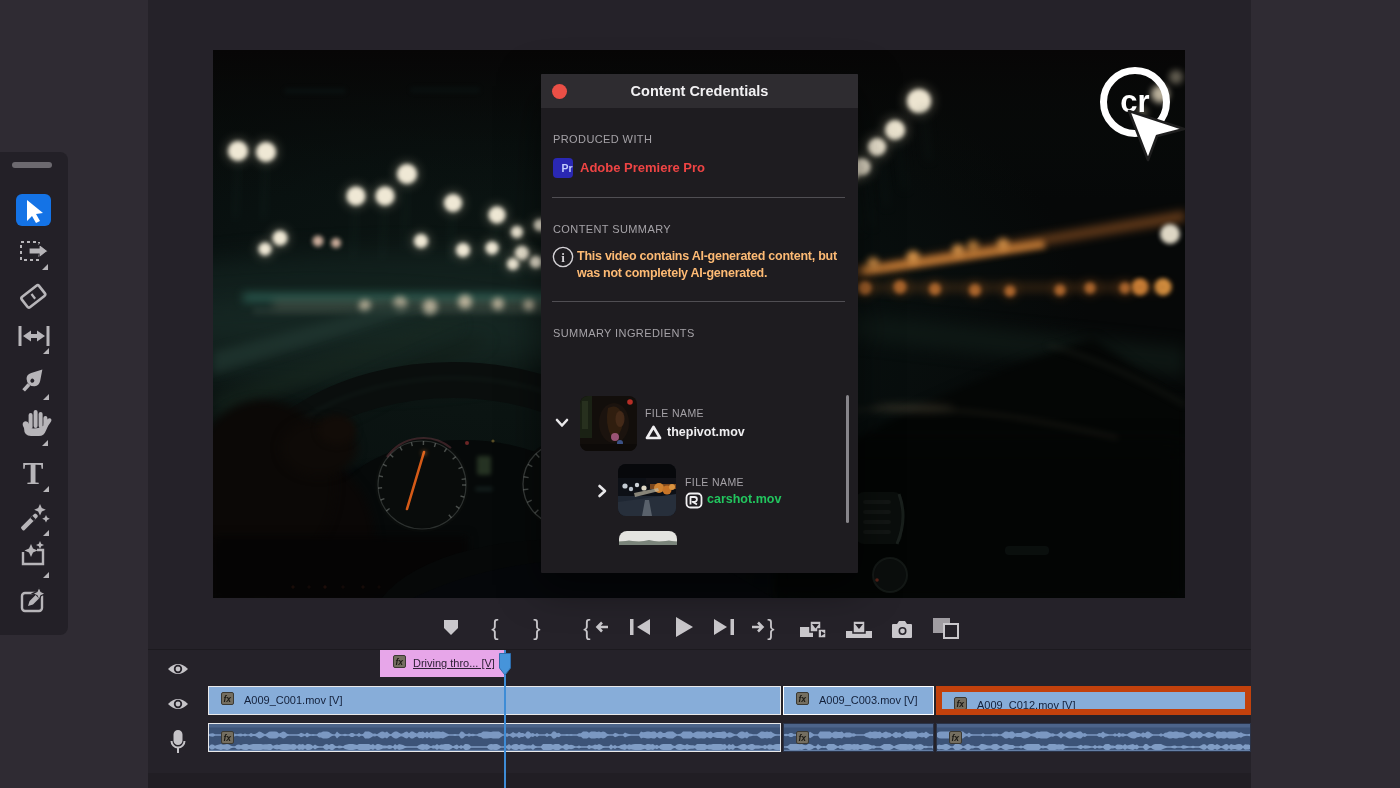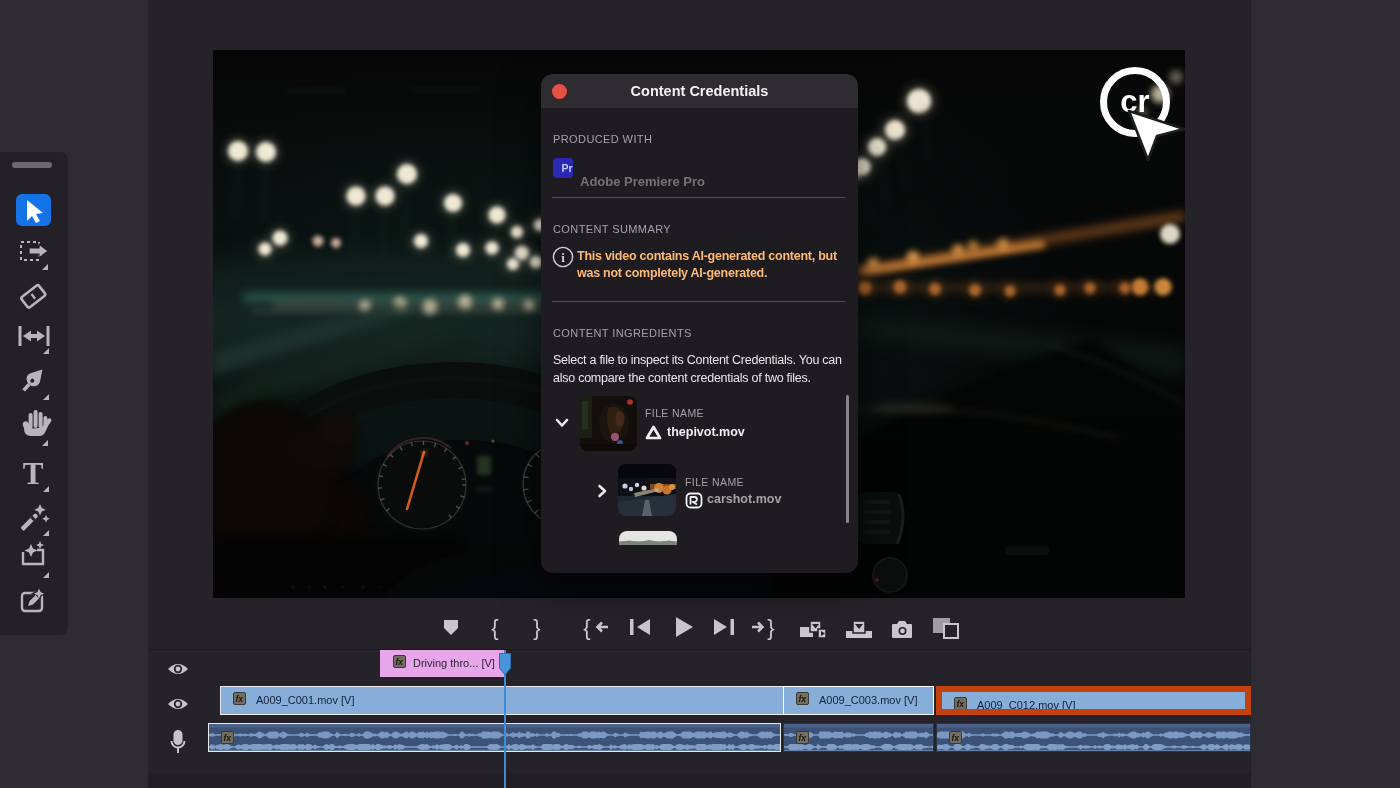--- a/index.html
+++ b/index.html
@@ -322,23 +322,23 @@
 <circle cx="14" cy="49" r="4.2" fill="#252229"></circle>
     <circle cx="14" cy="49" r="2.4" fill="#c6c4c8"></circle>
 <g stroke="#c6c4c8" fill="none" stroke-width="2">
 <rect x="10.5" y="76" width="7" height="13" rx="3.5" fill="#c6c4c8"></rect>
 <path d="M 7.5,86 a 6.5,6.5 0 0 0 13,0"></path>
 <line x1="14" y1="93" x2="14" y2="98"></line>
 </g>
 </svg>
 <div class="abs" style="left:380px;top:650px;width:125px;height:27px;background:#e7a6e9;overflow:hidden;">
 <span class="fx" style="left:13px;top:5px;"></span>
-<span style="position:absolute;left:33px;top:7px;font-size:11px;color:#2e2136;white-space:nowrap;">Driving thro... [V]</span>
-</div>
-<div class="abs" style="left:220px;top:686px;width:573px;height:29px;background:#87add9;border:1.5px solid #e9e9ea;box-sizing:border-box;overflow:hidden;">
+<span style="position:absolute;left:33px;top:7px;font-size:11px;color:#2e2136;white-space:nowrap;text-decoration:underline;">Driving thro... [V]</span>
+</div>
+<div class="abs" style="left:208px;top:686px;width:573px;height:29px;background:#87add9;border:1.5px solid #e9e9ea;box-sizing:border-box;overflow:hidden;">
 <span class="fx" style="left:12px;top:5px;"></span>
 <span style="position:absolute;left:35px;top:7px;font-size:11px;color:#13203a;white-space:nowrap;">A009_C001.mov [V]</span>
 </div>
 <div class="abs" style="left:783px;top:686px;width:151px;height:29px;background:#87add9;border:1px solid #ffffff;box-sizing:border-box;overflow:hidden;">
 <span class="fx" style="left:12px;top:5px;"></span>
 <span style="position:absolute;left:35px;top:7px;font-size:11px;color:#13203a;white-space:nowrap;">A009_C003.mov [V]</span>
 </div>
 <div class="abs" style="left:936px;top:686px;width:315px;height:29px;background:#87add9;border:6px solid #c2410c;box-sizing:border-box;overflow:hidden;">
 <span class="fx" style="left:12px;top:5px;"></span>
 <span style="position:absolute;left:35px;top:7px;font-size:11px;color:#13203a;white-space:nowrap;">A009_C012.mov [V]</span>
@@ -368,40 +368,39 @@
 <path d="M 0,21.5 L 2,20.5 L 4,21.1 L 6,20.7 L 8,20.0 L 10,20.0 L 12,20.9 L 14,22.2 L 16,22.2 L 18,20.0 L 20,20.0 L 22,20.0 L 24,20.8 L 26,22.2 L 28,21.4 L 30,20.0 L 32,20.0 L 34,21.6 L 36,21.6 L 38,22.2 L 40,22.2 L 42,21.8 L 44,20.0 L 46,20.0 L 48,20.4 L 50,21.2 L 52,21.5 L 54,21.6 L 56,20.3 L 58,20.0 L 60,20.0 L 62,21.4 L 64,22.2 L 66,21.1 L 68,20.1 L 70,20.0 L 72,20.8 L 74,21.0 L 76,20.9 L 78,22.2 L 80,22.2 L 82,22.2 L 84,21.5 L 86,22.2 L 88,20.7 L 90,20.0 L 92,20.0 L 94,20.0 L 96,20.0 L 98,20.0 L 100,20.0 L 102,20.0 L 104,21.9 L 106,21.6 L 108,22.1 L 110,21.7 L 112,20.0 L 114,20.0 L 116,20.0 L 118,20.0 L 120,20.6 L 122,20.3 L 124,20.4 L 126,20.0 L 128,21.8 L 130,21.9 L 132,22.2 L 134,22.2 L 136,22.2 L 138,22.2 L 140,22.2 L 142,21.4 L 144,20.7 L 146,22.0 L 148,21.3 L 150,21.6 L 152,21.7 L 154,22.2 L 156,22.2 L 158,20.9 L 160,22.2 L 162,21.5 L 164,21.8 L 166,22.2 L 168,20.3 L 170,20.0 L 172,20.0 L 174,21.4 L 176,21.5 L 178,21.9 L 180,20.4 L 182,20.4 L 184,20.7 L 186,21.4 L 188,20.1 L 190,21.6 L 192,21.0 L 194,20.6 L 196,20.0 L 198,21.3 L 200,20.6 L 202,22.2 L 204,22.2 L 206,22.2 L 208,20.0 L 210,20.0 L 212,21.8 L 214,22.2 L 216,20.7 L 218,20.0 L 220,20.0 L 222,20.0 L 224,20.0 L 226,20.9 L 228,21.8 L 230,22.2 L 232,22.2 L 234,22.2 L 236,21.7 L 238,21.4 L 240,22.2 L 242,22.2 L 244,22.2 L 246,21.3 L 248,21.6 L 250,22.0 L 252,22.2 L 254,22.2 L 256,21.8 L 258,22.2 L 260,22.2 L 262,22.2 L 264,21.6 L 266,20.3 L 268,20.2 L 270,21.9 L 272,20.2 L 274,20.0 L 276,20.0 L 278,21.3 L 280,20.0 L 282,21.0 L 284,22.2 L 286,21.6 L 288,20.2 L 290,20.0 L 292,21.7 L 294,20.0 L 296,20.8 L 298,21.0 L 300,20.3 L 302,20.0 L 304,20.2 L 306,22.0 L 308,20.3 L 310,20.4 L 312,20.4 L 314,22.2 L 316,22.2 L 316,23.8 L 314,23.8 L 312,25.6 L 310,25.6 L 308,25.7 L 306,24.0 L 304,25.8 L 302,26.0 L 300,25.7 L 298,25.0 L 296,25.2 L 294,26.0 L 292,24.3 L 290,26.0 L 288,25.8 L 286,24.4 L 284,23.8 L 282,25.0 L 280,26.0 L 278,24.7 L 276,26.0 L 274,26.0 L 272,25.8 L 270,24.1 L 268,25.8 L 266,25.7 L 264,24.4 L 262,23.8 L 260,23.8 L 258,23.8 L 256,24.2 L 254,23.8 L 252,23.8 L 250,24.0 L 248,24.4 L 246,24.7 L 244,23.8 L 242,23.8 L 240,23.8 L 238,24.6 L 236,24.3 L 234,23.8 L 232,23.8 L 230,23.8 L 228,24.2 L 226,25.1 L 224,26.0 L 222,26.0 L 220,26.0 L 218,26.0 L 216,25.3 L 214,23.8 L 212,24.2 L 210,26.0 L 208,26.0 L 206,23.8 L 204,23.8 L 202,23.8 L 200,25.4 L 198,24.7 L 196,26.0 L 194,25.4 L 192,25.0 L 190,24.4 L 188,25.9 L 186,24.6 L 184,25.3 L 182,25.6 L 180,25.6 L 178,24.1 L 176,24.5 L 174,24.6 L 172,26.0 L 170,26.0 L 168,25.7 L 166,23.8 L 164,24.2 L 162,24.5 L 160,23.8 L 158,25.1 L 156,23.8 L 154,23.8 L 152,24.3 L 150,24.4 L 148,24.7 L 146,24.0 L 144,25.3 L 142,24.6 L 140,23.8 L 138,23.8 L 136,23.8 L 134,23.8 L 132,23.8 L 130,24.1 L 128,24.2 L 126,26.0 L 124,25.6 L 122,25.7 L 120,25.4 L 118,26.0 L 116,26.0 L 114,26.0 L 112,26.0 L 110,24.3 L 108,23.9 L 106,24.4 L 104,24.1 L 102,26.0 L 100,26.0 L 98,26.0 L 96,26.0 L 94,26.0 L 92,26.0 L 90,26.0 L 88,25.3 L 86,23.8 L 84,24.5 L 82,23.8 L 80,23.8 L 78,23.8 L 76,25.1 L 74,25.0 L 72,25.2 L 70,26.0 L 68,25.9 L 66,24.9 L 64,23.8 L 62,24.6 L 60,26.0 L 58,26.0 L 56,25.7 L 54,24.4 L 52,24.5 L 50,24.8 L 48,25.6 L 46,26.0 L 44,26.0 L 42,24.2 L 40,23.8 L 38,23.8 L 36,24.4 L 34,24.4 L 32,26.0 L 30,26.0 L 28,24.6 L 26,23.8 L 24,25.2 L 22,26.0 L 20,26.0 L 18,26.0 L 16,23.8 L 14,23.8 L 12,25.1 L 10,26.0 L 8,26.0 L 6,25.3 L 4,24.9 L 2,25.5 L 0,24.5 Z" fill="#84a1c9" opacity="0.95"></path>
 <rect x="0" y="25.8" width="315" height="1.6" fill="#7e9cc6" opacity="0.6"></rect>
 </svg>
 <span class="fx" style="left:12px;top:7px;"></span>
 </div>
 <div class="abs" style="left:504px;top:650px;width:2px;height:138px;background:#3e8cd6;"></div>
 <svg class="abs" style="left:499px;top:653px;" width="12" height="23" viewBox="0 0 12 23">
 <path d="M 0.5,0.5 H 11.5 V 15 L 6,22 L 0.5,15 Z" fill="#4694da" stroke="#2d6eae" stroke-width="1"></path>
 </svg>
 
-<div class="abs" id="ccpanel" style="left:541px;top:74px;width:317px;height:499px;background:#1e1c20;border-radius:12px;box-shadow:0 12px 40px rgba(0,0,0,.55);overflow:hidden;">
+<div class="abs" id="ccpanel" style="left:541px;top:74px;width:317px;height:499px;background:#1e1c20;border-radius:1px;box-shadow:0 12px 40px rgba(0,0,0,.55);overflow:hidden;">
   <div class="abs" style="left:0;top:0;width:317px;height:34px;background:#2e2c30;">
     <div class="abs" style="left:11px;top:10px;width:15px;height:15px;border-radius:50%;background:#ea4f46;"></div>
     <div class="abs" style="left:0;top:9px;width:317px;text-align:center;font-size:14.5px;font-weight:bold;color:#f2f1f3;">Content Credentials</div>
   </div>
   <div class="abs cap" style="left:12px;top:59px;">PRODUCED WITH</div>
   <div class="abs" style="left:12px;top:84px;width:20px;height:20px;border-radius:4px;background:#2a28b4;">
     <div class="abs" style="width:28px;top:4px;text-align:center;font-size:10.5px;font-weight:bold;color:#c3cdfd;">Pr</div>
   </div>
-  <div class="abs" style="left:39px;top:100px;font-size:13px;font-weight:bold;color:#737373;">Adobe Premiere Pro</div>
+  <div class="abs" style="left:39px;top:86px;font-size:13px;font-weight:bold;color:#ef4444;">Adobe Premiere Pro</div>
   <div class="abs" style="left:11px;top:123px;width:293px;height:1px;background:#504e53;"></div>
   <div class="abs cap" style="left:12px;top:149px;">CONTENT SUMMARY</div>
   <svg class="abs" style="left:11px;top:172px;" width="22" height="22" viewBox="0 0 22 22">
     <circle cx="11" cy="11" r="9.6" fill="none" stroke="#d4d2d6" stroke-width="1.4"></circle>
     <text x="11" y="16" text-anchor="middle" font-family="Liberation Serif,serif" font-weight="bold" font-size="13" fill="#d4d2d6">i</text>
   </svg>
   <div class="abs" style="left:36px;top:174px;font-size:12.5px;font-weight:bold;color:#fdba74;line-height:16.5px;letter-spacing:-0.25px;white-space:nowrap;">This video contains AI-generated content, but<br>was not completely AI-generated.</div>
   <div class="abs" style="left:11px;top:227px;width:293px;height:1px;background:#504e53;"></div>
-  <div class="abs cap" style="left:12px;top:253px;">CONTENT INGREDIENTS</div>
-  <div class="abs" style="left:12px;top:277px;font-size:12.5px;color:#e8e6ea;line-height:18px;letter-spacing:-0.25px;white-space:nowrap;">Select a file to inspect its Content Credentials. You can<br>also compare the content credentials of two files.</div>
+  <div class="abs cap" style="left:12px;top:253px;">SUMMARY INGREDIENTS</div>
   <svg class="abs" style="left:14px;top:344px;" width="14" height="10" viewBox="0 0 14 10">
       <path d="M 2,2 L 7,7.5 L 12,2" stroke="#e9e8ea" stroke-width="2.6" fill="none" stroke-linecap="round" stroke-linejoin="round"></path>
     </svg>
   <div class="abs" style="left:39px;top:322px;width:57px;height:55px;border-radius:8px;overflow:hidden;">
     <svg width="57" height="55" viewBox="0 0 57 55">
       <rect width="57" height="55" fill="#120e0b"></rect>
       <rect width="12" height="42" fill="#1a2114"></rect>
       <rect x="2" y="5" width="6" height="28" fill="#2a3520" opacity="0.8"></rect>
       <ellipse cx="34" cy="27" rx="15" ry="20" fill="#1b130e"></ellipse>
       <path d="M 28,12 Q 38,7 42,18 Q 45,28 39,38 L 31,40 Q 25,28 28,12" fill="#33200f" opacity="0.9"></path>
@@ -437,21 +436,21 @@
       <circle cx="26" cy="24" r="2.6" fill="#ded8c6"></circle>
       <polygon points="16,29 40,24 41,27 17,33" fill="#beb8a4" opacity="0.7"></polygon>
       <polygon points="27,36 31,36 34,52 24,52" fill="#8c949c" opacity="0.5"></polygon>
     </svg>
   </div>
   <div class="abs cap" style="left:144px;top:402px;font-size:10.5px;">FILE NAME</div>
   <svg class="abs" style="left:144px;top:418px;" width="18" height="17" viewBox="0 0 18 17">
     <rect x="1.5" y="1.5" width="15" height="14" rx="4" fill="none" stroke="#f0eff1" stroke-width="1.8"></rect>
     <path d="M 5.5,12.5 V 5 h 4 a 2.4,2.4 0 0 1 0,4.8 h -2 l 4.5,2.7" stroke="#f0eff1" stroke-width="1.8" fill="none" stroke-linejoin="round"></path>
   </svg>
-  <div class="abs" style="left:166px;top:418px;font-size:12.5px;font-weight:bold;color:#a3a3a3;">carshot.mov</div>
+  <div class="abs" style="left:166px;top:418px;font-size:12.5px;font-weight:bold;color:#22c55e;">carshot.mov</div>
   <div class="abs" style="left:78px;top:457px;width:58px;height:14px;border-radius:8px 8px 0 0;overflow:hidden;">
     <svg width="58" height="14" viewBox="0 0 58 14">
       <rect width="58" height="14" fill="#e4e4e0"></rect>
       <rect y="10" width="58" height="4" fill="#a8aea4"></rect>
       <path d="M 0,11 L 10,9.5 L 20,11 L 30,9 L 40,11 L 50,9.5 L 58,11 L 58,14 L 0,14 Z" fill="#7a847a"></path>
     </svg>
   </div>
   <div class="abs" style="left:305px;top:321px;width:3px;height:128px;border-radius:2px;background:#87858a;"></div>
 </div>
 

